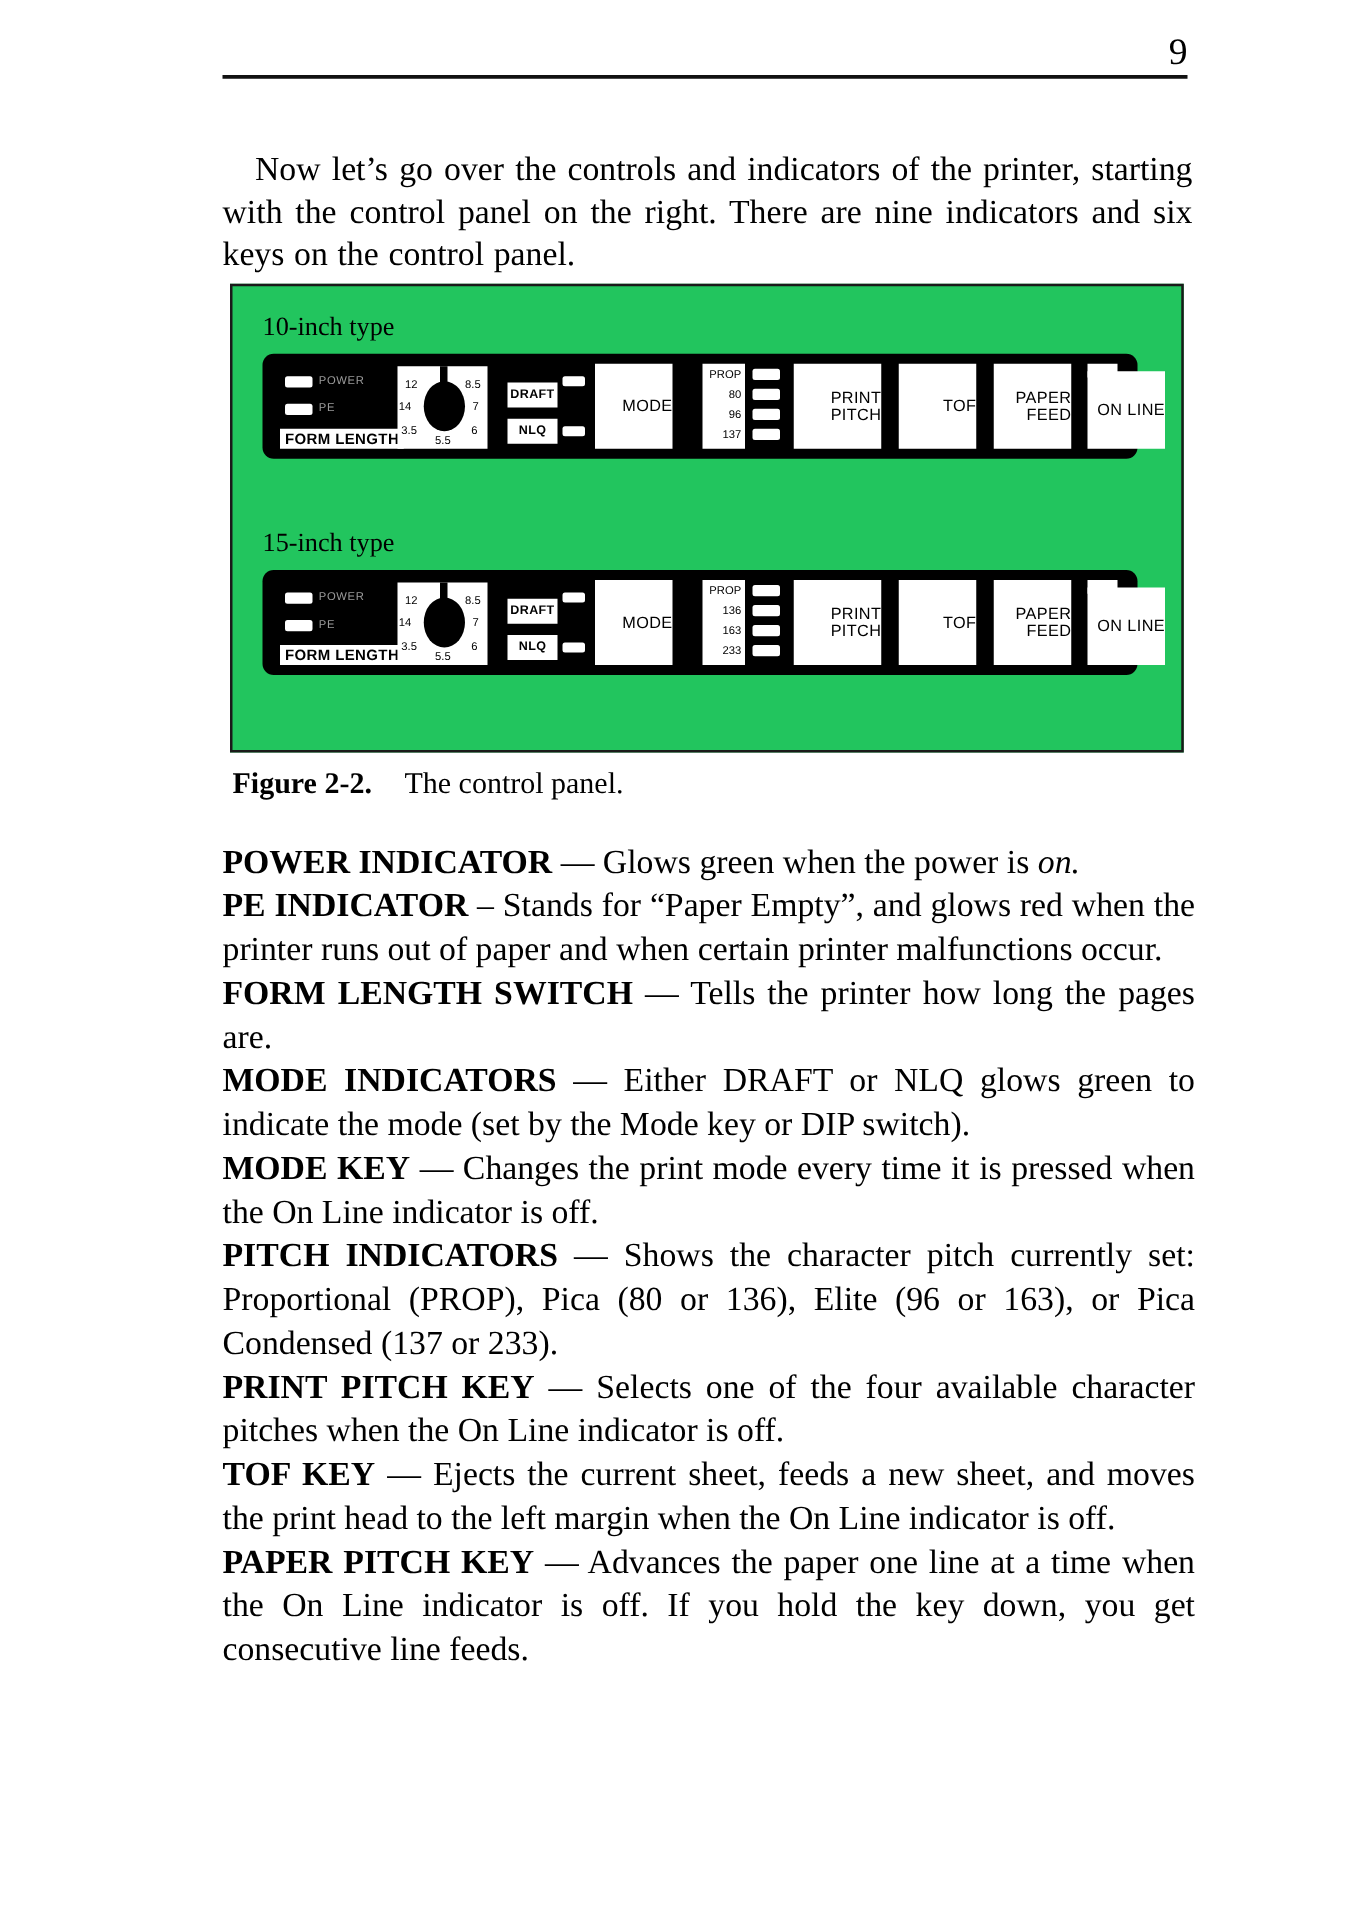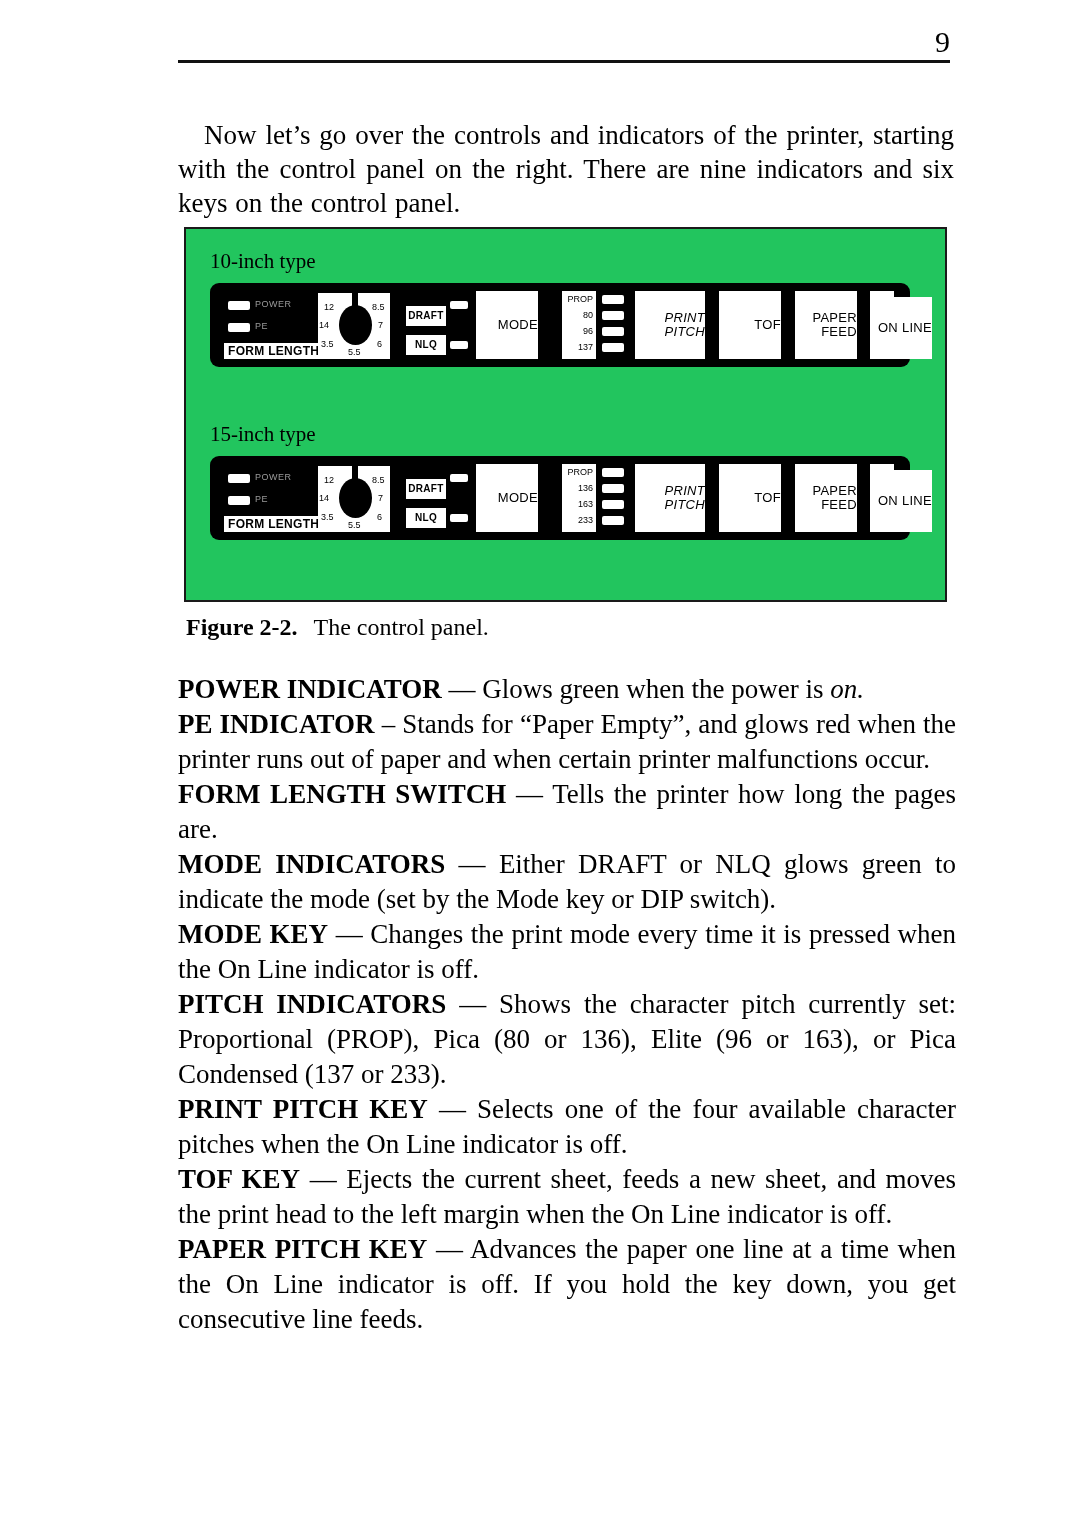--- a/index.html
+++ b/index.html
@@ -223,21 +223,21 @@
     display: flex;
     flex-direction: column;
     align-items: flex-end;
     justify-content: center;
     text-align: center;
     line-height: 14px;
     letter-spacing: 0.3px;
     box-sizing: border-box;
   }
   .key-mode  { left: 266px; top: 8px;  width: 62px; height: 68px; }
-  .key-pitch { left: 425px; top: 8px;  width: 70px; height: 68px; font-style: italic; }
+  .key-pitch { left: 425px; top: 8px;  width: 70px; height: 68px; }
   .key-tof   { left: 509px; top: 8px;  width: 62px; height: 68px; }
   .key-feed  { left: 585px; top: 8px;  width: 62px; height: 68px; }
   .key-online{ left: 660px; top: 14px; width: 62px; height: 62px; }
 
   
   .pitch-plate {
     position: absolute;
     left: 352px;
     top: 8px;
     width: 34px;
@@ -283,21 +283,21 @@
 
   
   .fig-caption {
     position: absolute;
     left: 186px;
     top: 613px;
     font-size: 24px;
     line-height: 28px;
   }
   .fig-caption .fig-label { font-weight: bold; }
-  .fig-caption .fig-text { margin-left: 16px; }
+  .fig-caption .fig-text { margin-left: 26px; }
 
   
   .body {
     position: absolute;
     left: 178px;
     top: 672px;
     width: 778px;
     font-size: 27px;
     line-height: 35px;
   }

